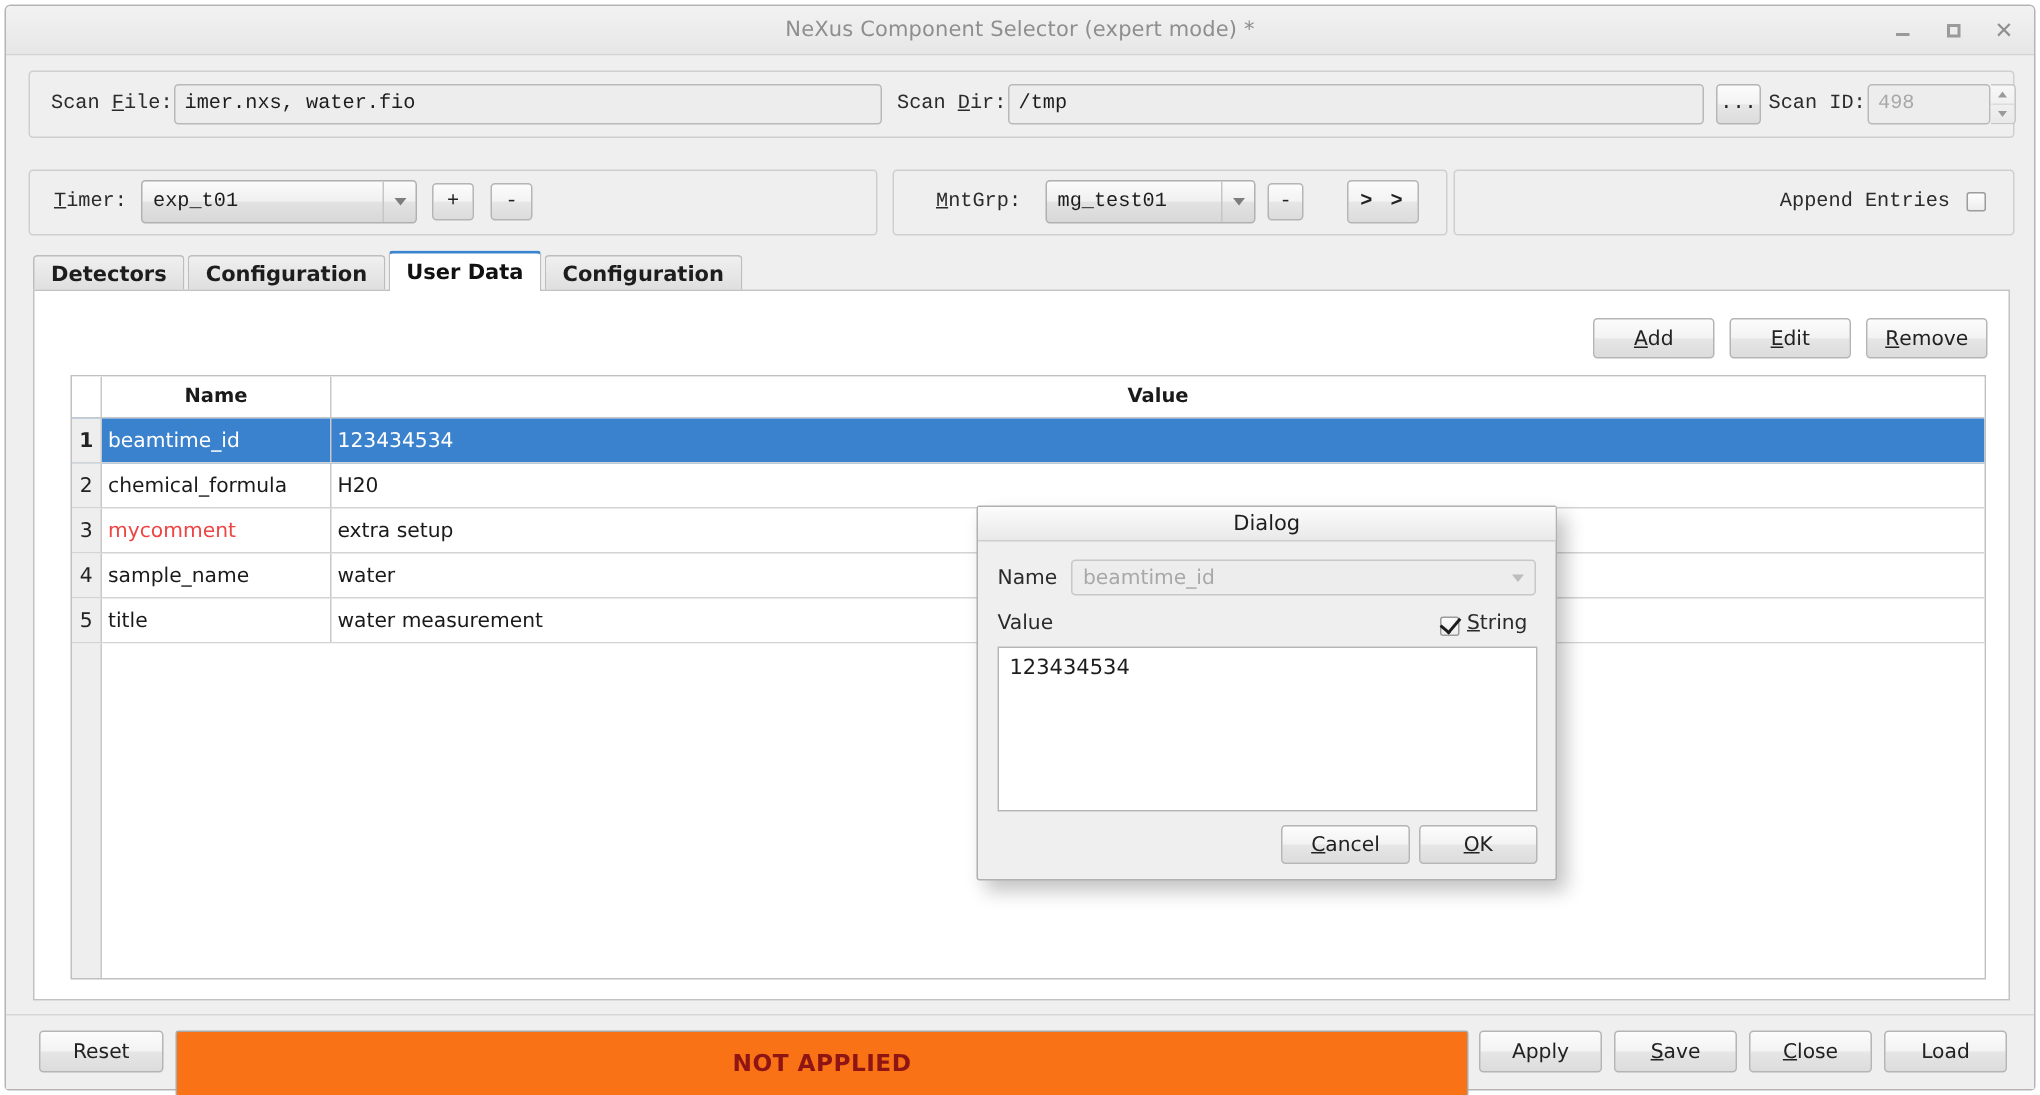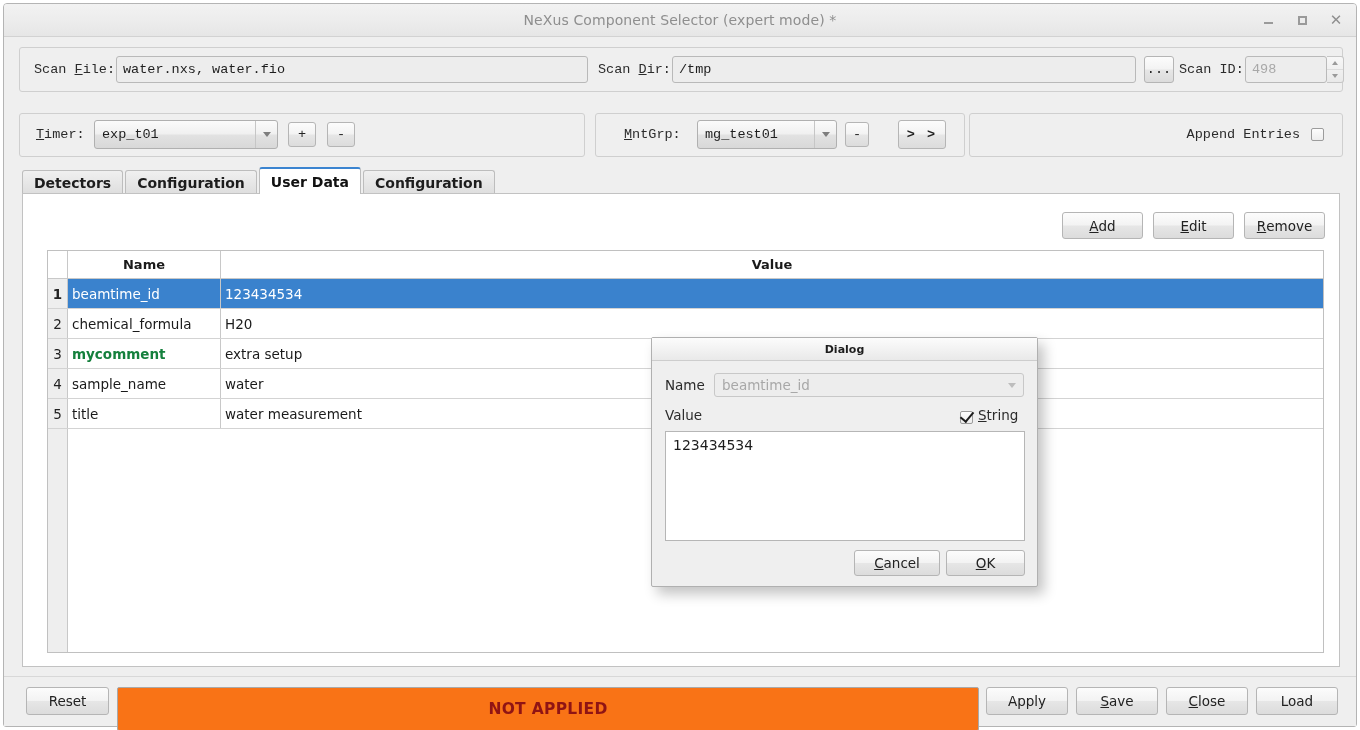--- a/index.html
+++ b/index.html
@@ -221,21 +221,21 @@
   }
   .trow.header .cell-name, .trow.header .cell-value {
     justify-content: center;
     font-weight: bold;
     font-size: 13px;
     padding-left: 0;
   }
   .trow.data { border-bottom: 1px solid #d3d3d3; }
   .trow.selected { background: #3a82cd; color: #ffffff; }
   .trow.selected .cell-num { background: #eeeeee; color: #222; font-weight: bold; }
-  .dim { color: #15803d; font-weight: bold; }
+  .dim { color: #ef4444; }
   #table-filler { display: flex; height: 100%; }
   #table-filler .fill-num { width: 20px; min-width: 20px; background: #eeeeee; border-right: 1px solid #c8c8c8; }
   #table-filler .fill-rest { flex: 1; background: #ffffff; }
 
   
   #bottombar { position: absolute; left: 0; bottom: 0; width: 100%; height: 50px; background: #efefef; border-top: 1px solid #d8d8d8; }
   #reset-btn { position: absolute; left: 22px; top: 10px; width: 83px; height: 28px; }
   #status {
     position: absolute; left: 113px; top: 10px; width: 862px; height: 44px;
     background: #f97316; border: 1px solid #a9a9a9; border-radius: 2px;
@@ -254,21 +254,21 @@
     border: 1px solid #b0b0b0;
     border-radius: 2px;
     box-shadow: 6px 7px 13px rgba(0,0,0,.24);
     z-index: 50;
   }
   #dlg-title {
     height: 23px;
     background: linear-gradient(to bottom,#fcfcfc,#e9e9e9);
     border-bottom: 1px solid #cdcdcd;
     display: flex; align-items: center; justify-content: center;
-    font-weight: bold; font-size: 11px; color: #1d1d1d;
+    font-weight: normal; font-size: 14px; color: #1d1d1d;
   }
   #dlg-name-lbl { position: absolute; left: 13px; top: 39px; font-size: 13.5px; }
   #dlg-name-combo { position: absolute; left: 62px; top: 35px; width: 310px; height: 24px; }
   #dlg-value-lbl { position: absolute; left: 13px; top: 69px; font-size: 13.5px; }
   #dlg-string-cbx { position: absolute; left: 308px; top: 73px; }
   #dlg-string-lbl { position: absolute; left: 326px; top: 69px; font-size: 13.5px; }
   #dlg-textarea {
     position: absolute; left: 13px; top: 93px;
     width: 360px; height: 110px;
     background: #ffffff;
@@ -294,21 +294,21 @@
           <span class="sq"></span>
         </div>
       <div class="winbtn">
           <span class="x">✕</span>
         </div>
     </div>
   </div>
 
   <div id="toprow" class="groupbox">
     <div id="scanfile-lbl" class="lbl">Scan <u>F</u>ile:</div>
-    <div id="scanfile" class="field">water.nxs, water.fio</div>
+    <div id="scanfile" class="field">imer.nxs, water.fio</div>
 
     <div id="scandir-lbl" class="lbl">Scan <u>D</u>ir:</div>
     <div id="scandir" class="field">/tmp</div>
 
     <div id="dots-btn" class="btn">...</div>
 
     <div id="scanid-lbl" class="lbl">Scan ID:</div>
     <div id="scanid-wrap">
       <div id="scanid" class="field disabled">498</div>
       <div class="spin">

